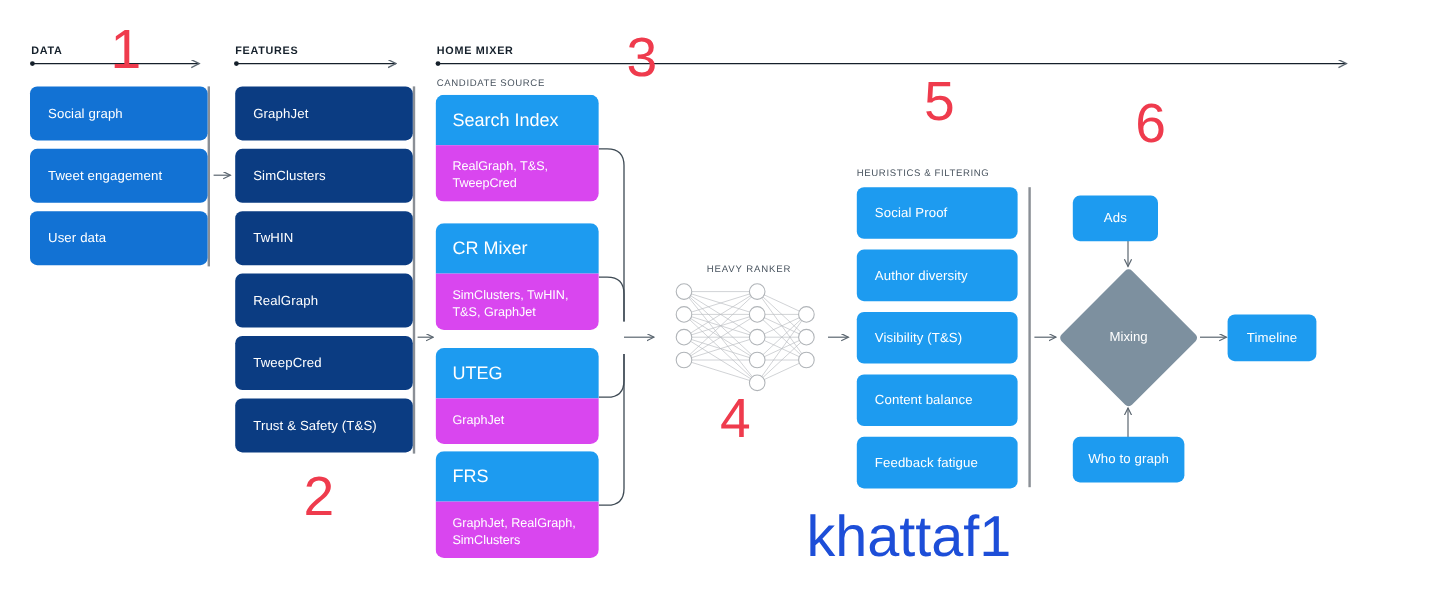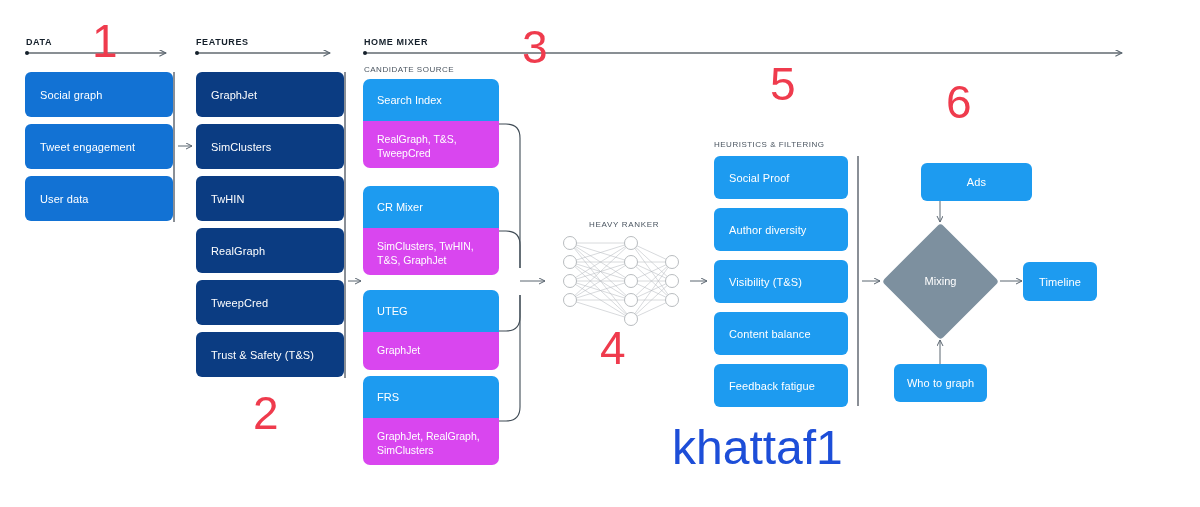--- a/index.html
+++ b/index.html
@@ -48,21 +48,21 @@
   .box-plain  { background: #1d9bf0; justify-content: center; padding-left: 0; }
   .cs-card {
     position: absolute;
     border-radius: 7px;
     overflow: hidden;
     box-sizing: border-box;
   }
   .cs-head {
     background: #1d9bf0;
     color: #ffffff;
-    font-size: 11px;
+    font-size: 15px;
     display: flex;
     align-items: center;
     padding-left: 14px;
     box-sizing: border-box;
     text-align: right;
   }
   .cs-body {
     background: #d946ef;
     color: #ffffff;
     font-size: 10.5px;
@@ -282,21 +282,21 @@
   <div class="box box-heur" style="left:714px; top:260px; width:134px; height:43px;">
     <span>Visibility (T&amp;S)</span>
   </div>
   <div class="box box-heur" style="left:714px; top:312px; width:134px; height:43px;">
     <span>Content balance</span>
   </div>
   <div class="box box-heur" style="left:714px; top:364px; width:134px; height:43px;">
     <span>Feedback fatigue</span>
   </div>
 
-  <div class="box box-plain" style="left:894px; top:163px; width:111px; height:38px;margin-left:27px;">
+  <div class="box box-plain" style="left:894px; top:163px; width:71px; height:38px;">
     <span>Ads</span>
   </div>
 
   <div class="diamond" style="left:899px; top:240px; width:83px; height:83px;"></div>
   <div class="diamond-label" style="left:899px; top:275px; width:83px;">Mixing</div>
 
   <div class="box box-plain" style="left:894px; top:364px; width:93px; height:38px;">
     <span>Who to graph</span>
   </div>
 

